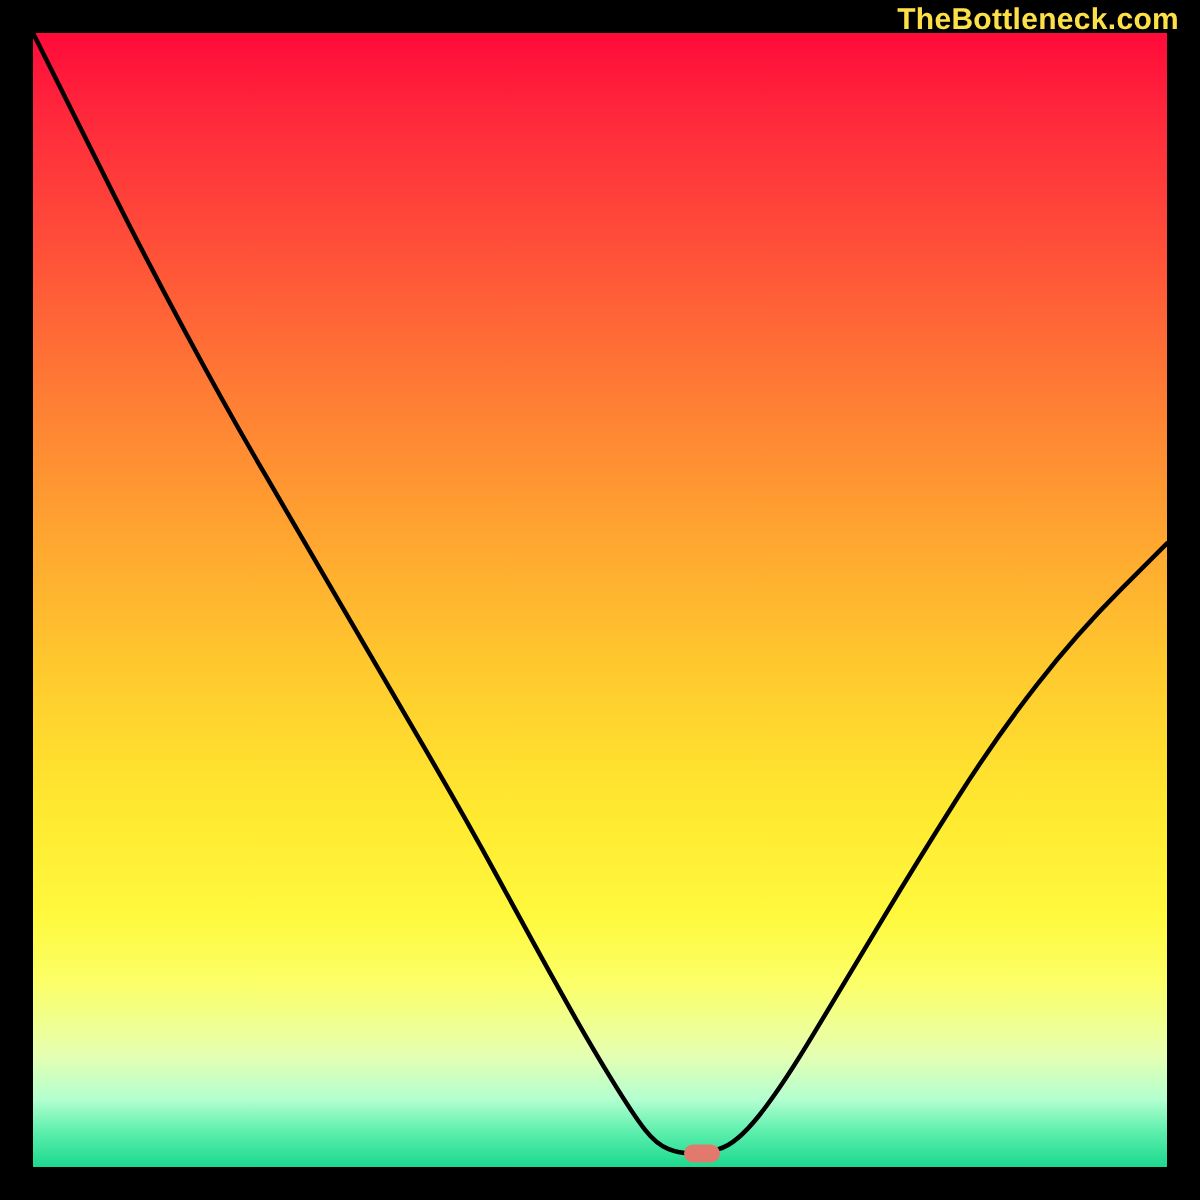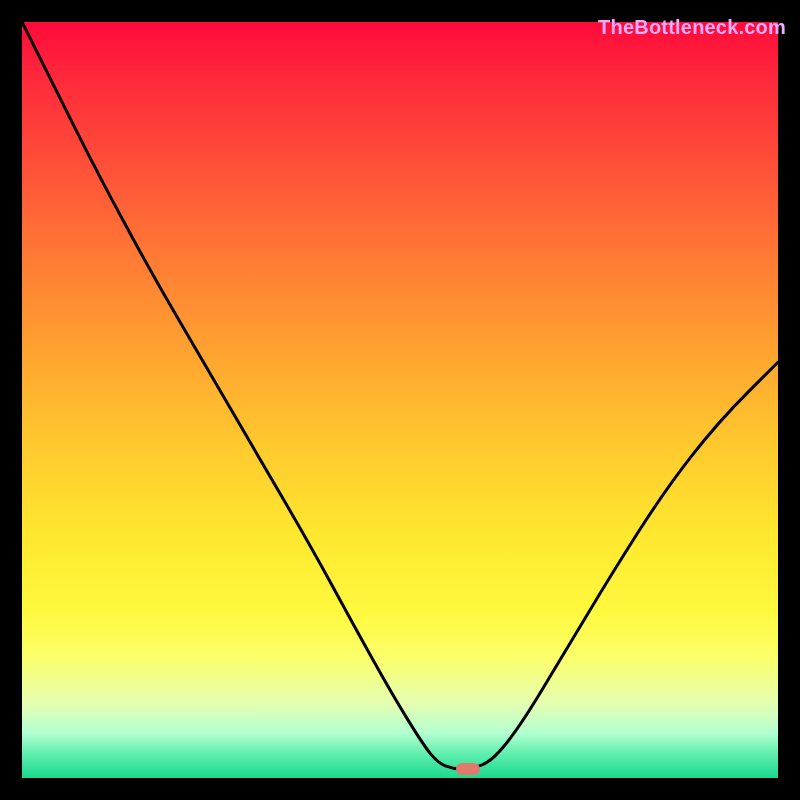--- a/index.html
+++ b/index.html
@@ -57,26 +57,26 @@
   .marker {
     position: absolute;
     width: 24px;
     height: 12px;
     border-radius: 6px;
     background: #e17a6d;
     transform: translate(-50%, -50%);
   }
   .watermark {
     position: absolute;
-    top: 16px;
+    top: 2px;
     right: 14px;
     font-family: Arial, Helvetica, sans-serif;
     font-size: 20px;
     font-weight: 600;
-    color: #f0abfc;
+    color: #fde047;
     letter-spacing: 0.2px;
     user-select: none;
   }
 </style>
 </head>
 <body>
 
 <div class="frame">
   <div class="plot-area">
     <div class="gradient"></div>

